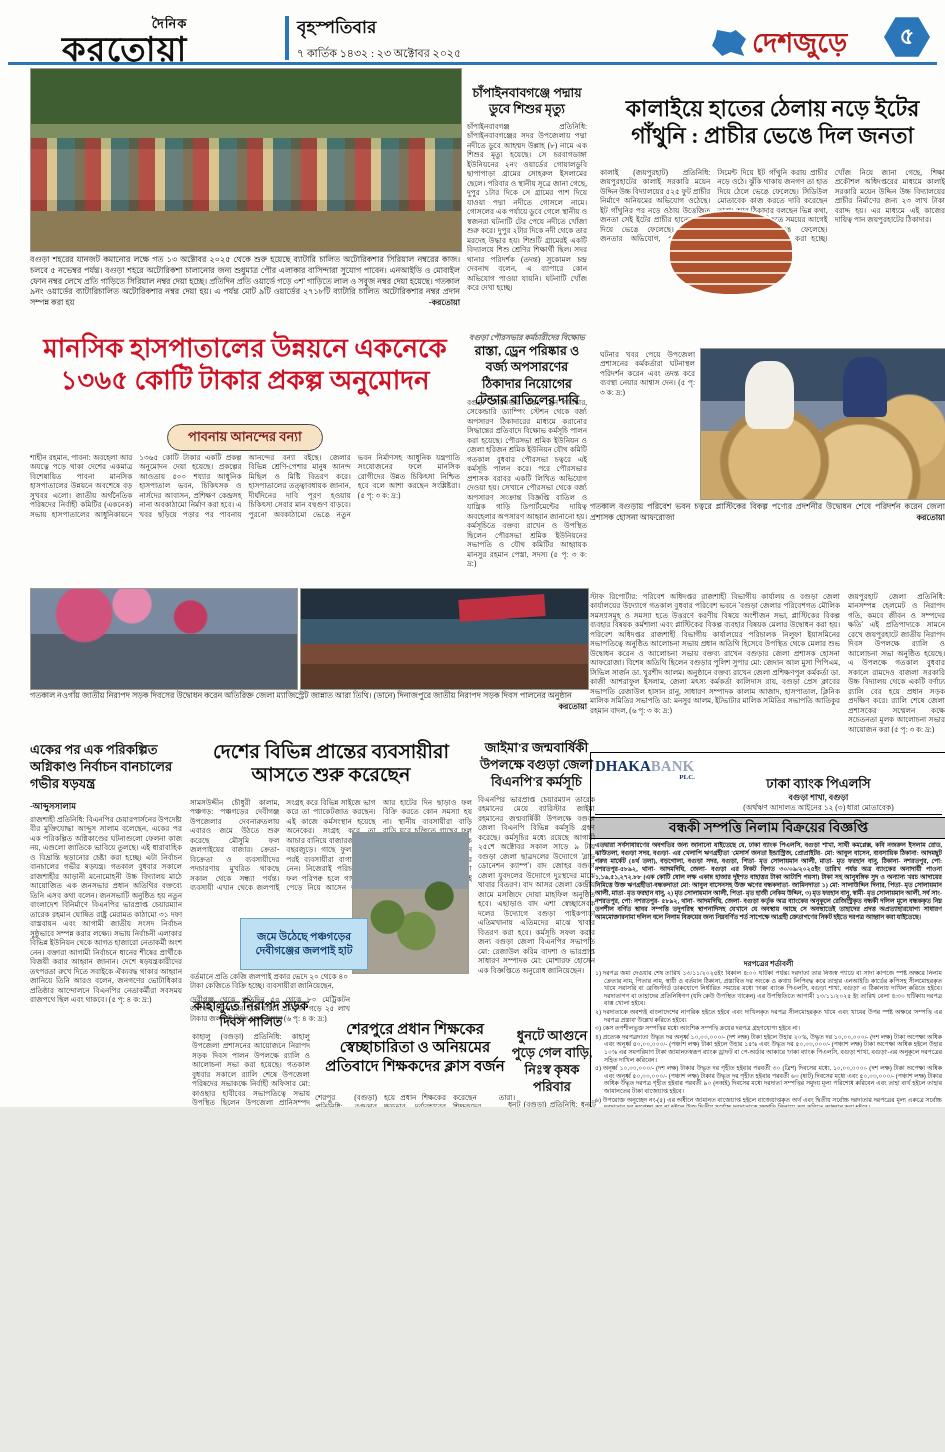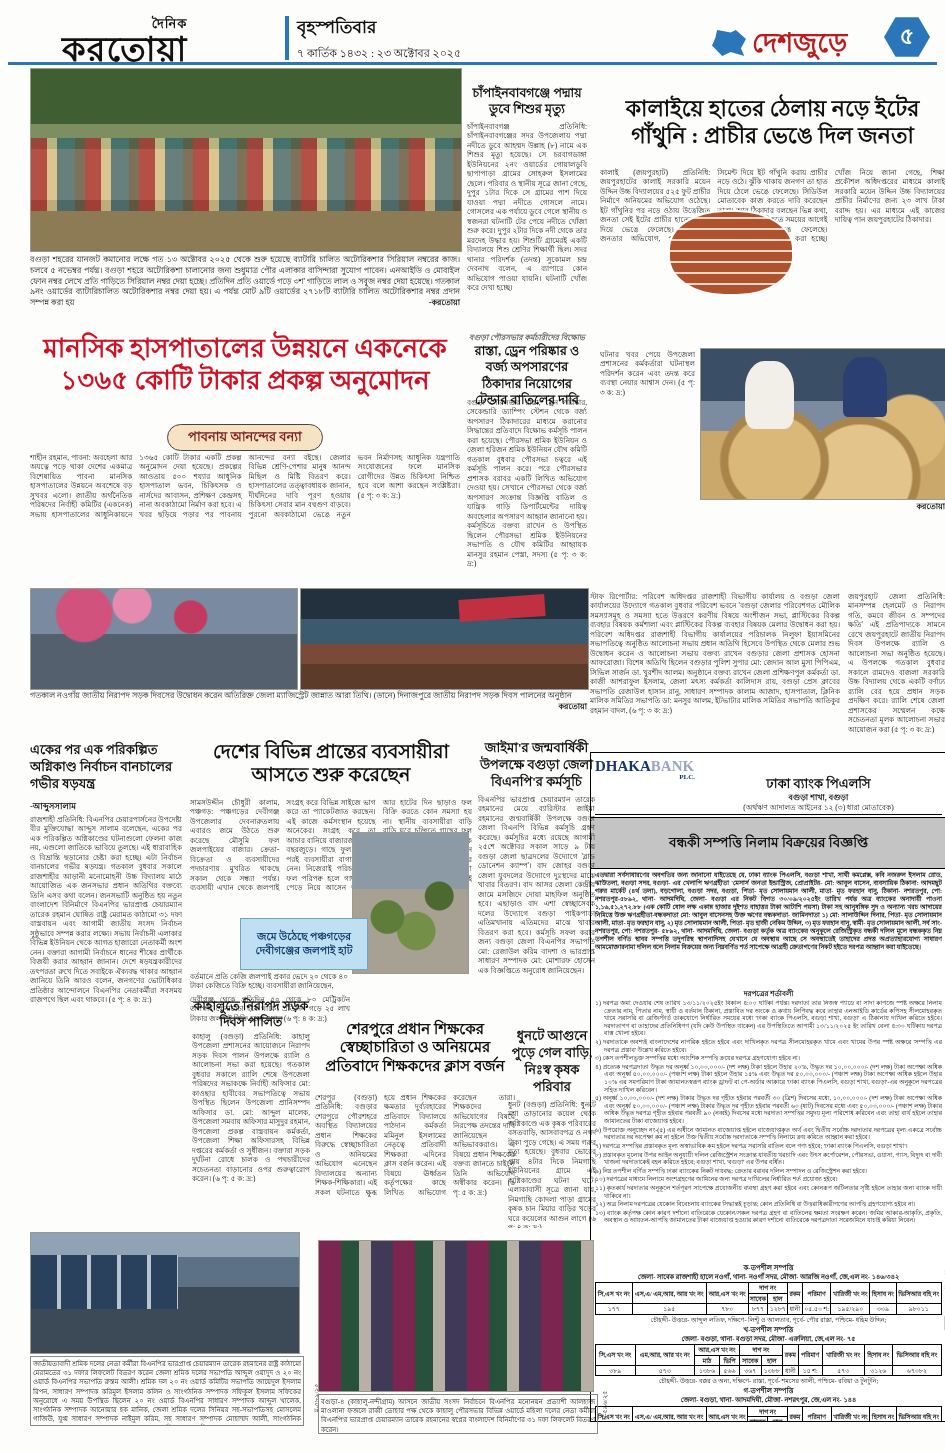--- a/index.html
+++ b/index.html
@@ -1,16 +1,16 @@
 <!DOCTYPE html>
 <html lang="bn"><head>
 <meta charset="utf-8">
 <style>
   html,body{margin:0;padding:0;background:#e8e8e4;}
-  #page{position:relative;width:945px;height:1452px;background:#fdfdfb;margin:0 auto;
+  #page{position:relative;width:945px;height:1107px;background:#fdfdfb;margin:0 auto;
         font-family:"Liberation Serif","DejaVu Sans",serif;color:#111;overflow:hidden;}
   .abs{position:absolute;}
   .ctr{text-align:center;}
 
   
   .logo-small{font-size:13px;font-weight:bold;letter-spacing:1px;}
   .logo-big{font-size:34px;font-weight:900;line-height:.9;letter-spacing:1px;}
   .mast-div{width:4px;background:#2a76b8;}
   .day{font-size:17px;font-weight:bold;}
   .dateline{font-size:11px;margin-top:3px;}
@@ -75,21 +75,21 @@
   .notice-head{display:flex;align-items:flex-start;border-bottom:1px solid #000;padding-bottom:2px;}
   .dbank{width:100px;padding-top:3px;line-height:1;}
   .dbank .d1{font-size:15px;font-weight:900;color:#15366e;letter-spacing:0;}
   .dbank .d2{font-size:15px;font-weight:900;color:#9aa6bc;}
   .dbank .d3{font-size:7px;font-weight:bold;color:#15366e;text-align:right;}
   .notice-titles{flex:1;text-align:center;margin-top:20px;}
   .nt1{font-size:13px;font-weight:bold;}
   .nt2{font-size:8px;font-weight:bold;}
   .nt3{font-size:7.5px;}
   .nbar{background:#c4c4c4;border-top:1.5px solid #000;border-bottom:1.5px solid #000;
-        text-align:center;font-size:13.5px;font-weight:900;padding:16px 0;margin:2px -4px 2px -4px;}
+        text-align:center;font-size:13.5px;font-weight:900;padding:1px 0;margin:2px -4px 2px -4px;}
   .nbody{font-size:6.2px;font-weight:600;text-align:justify;line-height:1.3;}
   .nsub{text-align:center;font-weight:bold;font-size:7.2px;margin:1px 0;}
   .cond{font-size:6.1px;line-height:1.25;text-align:justify;padding-left:9px;text-indent:-9px;margin-bottom:1px;}
   .sched-title{text-align:center;font-weight:bold;font-size:7px;margin-top:2px;}
   .sched-line{text-align:center;font-weight:bold;font-size:6.6px;}
   .ntab{width:100%;border-collapse:collapse;margin:1px 0;}
   .ntab th,.ntab td{border:1px solid #000;font-size:6.2px;padding:1px 1px;text-align:center;line-height:1.2;}
   .ntab th{font-weight:bold;}
   .bound{text-align:center;font-size:6.3px;}
   .nsign{text-align:right;font-weight:bold;font-size:7px;margin-top:2px;}
@@ -141,20 +141,21 @@
   <div class="abs body-txt" style="left:467px;top:398px;width:120px;height:188px;overflow:hidden;">বগুড়া পৌরসভার রাস্তা, ড্রেন পরিষ্কার, সেকেন্ডারি ড্যাম্পিং স্টেশন থেকে বর্জ্য অপসারণ ঠিকাদারের মাধ্যমে করানোর সিদ্ধান্তের প্রতিবাদে বিক্ষোভ কর্মসূচি পালন করা হয়েছে। পৌরসভা শ্রমিক ইউনিয়ন ও জেলা হরিজন শ্রমিক ইউনিয়ন যৌথ কমিটি গতকাল বুধবার পৌরসভা চত্বরে এই কর্মসূচি পালন করে। পরে পৌরসভার প্রশাসক বরাবর একটি লিখিত অভিযোগ দেওয়া হয়। সেখানে পৌরসভা থেকে বর্জ্য অপসারণ সংক্রান্ত বিজ্ঞপ্তি বাতিল ও যান্ত্রিক গাড়ি ডিপার্টমেন্টের দায়িত্ব অবহেলার অপসারণ আহ্বান জানানো হয়। কর্মসূচিতে বক্তব্য রাখেন ও উপস্থিত ছিলেন পৌরসভা শ্রমিক ইউনিয়নের সভাপতি ও যৌথ কমিটির আহ্বায়ক মানসুর রহমান পেস্তা, সদস্য (৫ পৃ: ৩ ক: দ্র:)</div>
 
   <div class="abs head-lg ctr" style="left:600px;top:96px;width:345px;">কালাইয়ে হাতের ঠেলায় নড়ে ইটের গাঁথুনি : প্রাচীর ভেঙে দিল জনতা</div>
   <div class="abs" style="left:600px;top:168px;width:345px;height:178px;">
     <div class="body-txt cols3" style="height:178px;overflow:hidden;">কালাই (জয়পুরহাট) প্রতিনিধি: জয়পুরহাটের কালাই সরকারি ময়েন উদ্দিন উচ্চ বিদ্যালয়ের ৫২৫ ফুট প্রাচীর নির্মাণে অনিয়মের অভিযোগ ওঠেছে। ইট গাঁথুনির পর নড়ে ওঠায় উত্তেজিত জনতা সেই ইটের প্রাচীর হাতের ঠেলা দিয়ে ভেঙে ফেলেছে। উত্তেজিত জনতার অভিযোগ, পরিমাণে কম সিমেন্ট দিয়ে ইট গাঁথুনি করায় প্রাচীর নড়ে ওঠে। ঝুঁকি থাকায় জনগণ তা হাত দিয়ে ঠেলে ভেঙে ফেলেছে। সিডিউল মোতাবেক কাজ করতে দাবি করেছেন তারা। আর ঠিকাদার বলছেন ভিন্ন কথা, গাঁথুনির পর জমাট হতে সময়ের আগেই জনগণ প্রাচীর ভেঙে ফেলেছে। সিডিউল অনুযায়ী কাজ করা হচ্ছে। খোঁজ নিয়ে জানা গেছে, শিক্ষা প্রকৌশল অধিদপ্তরের মাধ্যমে কালাই সরকারি ময়েন উদ্দিন উচ্চ বিদ্যালয়ের প্রাচীর নির্মাণের জন্য ২৩ লাখ টাকা বরাদ্দ হয়। এর মাধ্যমে এই কাজের দায়িত্ব পান জয়পুরহাটের ঠিকাদার।</div>
     <div class="photo photo--bricks" style="left:68px;top:42px;width:122px;height:82px;border-radius:45%;"></div>
   </div>
   <div class="abs body-txt" style="left:600px;top:350px;width:95px;height:148px;overflow:hidden;">ঘটনার খবর পেয়ে উপজেলা প্রশাসনের কর্মকর্তারা ঘটনাস্থল পরিদর্শন করেন এবং তদন্ত করে ব্যবস্থা নেয়ার আশ্বাস দেন। (৫ পৃ: ৩ ক: দ্র:)</div>
   <div class="photo photo--baskets" style="left:700px;top:348px;width:245px;height:150px;"></div>
   <div class="abs caption" style="left:590px;top:502px;width:355px;height:30px;">
+    <span>গতকাল বগুড়ায় পরিবেশ ভবন চত্বরে প্লাস্টিকের বিকল্প পণ্যের প্রদর্শনীর উদ্বোধন শেষে পরিদর্শন করেন জেলা প্রশাসক হোসনা আফরোজা</span>
     <span class="caption-credit">করতোয়া</span>
   </div>
 
   <div class="abs body-txt" style="left:590px;top:592px;width:250px;height:155px;overflow:hidden;">স্টাফ রিপোর্টার: পরিবেশ অধিদপ্তর রাজশাহী বিভাগীয় কার্যালয় ও বগুড়া জেলা কার্যালয়ের উদ্যোগে গতকাল বুধবার পরিবেশ ভবনে 'বগুড়া জেলার পরিবেশগত মৌলিক সমস্যাসমূহ ও সমস্যা হতে উত্তরণে করণীয় বিষয়ে অংশীজন সভা, প্লাস্টিকের বিকল্প ব্যবহার বিষয়ক কর্মশালা এবং প্লাস্টিকের বিকল্প ব্যবহার বিষয়ক মেলার উদ্বোধন করা হয়। পরিবেশ অধিদপ্তর রাজশাহী বিভাগীয় কার্যালয়ের পরিচালক নিলুফা ইয়াসমিনের সভাপতিত্বে অনুষ্ঠিত আলোচনা সভায় প্রধান অতিথি হিসেবে উপস্থিত থেকে মেলার শুভ উদ্বোধন করেন ও আলোচনা সভায় বক্তব্য রাখেন বগুড়ার জেলা প্রশাসক হোসনা আফরোজা। বিশেষ অতিথি ছিলেন বগুড়ার পুলিশ সুপার মো: জেদান আল মুসা পিপিএম, সিভিল সার্জন ডা. খুরশীদ আলম। অনুষ্ঠানে বক্তব্য রাখেন জেলা প্রশিক্ষণপুল কর্মকর্তা ডা. কাজী আশরাফুল ইসলাম, জেলা মৎস্য কর্মকর্তা কালিদাস রায়, বগুড়া প্রেস ক্লাবের সভাপতি রেজাউল হাসান রানু, সাধারণ সম্পাদক কালাম আজাদ, হাসপাতাল, ক্লিনিক মালিক সমিতির সভাপতি ডা: মনসুর আলম, ইটভাটার মালিক সমিতির সভাপতি আতিকুর রহমান বাদল, (৬ পৃ: ৩ ক: দ্র:)</div>
 
   <div class="abs body-txt" style="left:848px;top:592px;width:97px;height:155px;overflow:hidden;">জয়পুরহাট জেলা প্রতিনিধি: মানসম্পন্ন হেলমেট ও নিরাপদ গতি, কমবে জীবন ও সম্পদের ক্ষতি' এই প্রতিপাদ্যকে সামনে রেখে জয়পুরহাটে জাতীয় নিরাপদ দিবস উপলক্ষে র‌্যালি ও আলোচনা সভা অনুষ্ঠিত হয়েছে। এ উপলক্ষে গতকাল বুধবার সকালে রামদেও বাজলা সরকারি উচ্চ বিদ্যালয় থেকে একটি বর্ণাঢ্য র‌্যালি বের হয়ে প্রধান সড়ক প্রদক্ষিণ করে। র‌্যালি শেষে জেলা প্রশাসকের সম্মেলন কক্ষে সচেতনতা মূলক আলোচনা সভার আয়োজন করা (৫ পৃ: ৩ ক: দ্র:)</div>
 
   <div class="abs notice" style="left:590px;top:752px;width:347px;height:662px;">
     <div class="notice-head">
       <div class="dbank">

